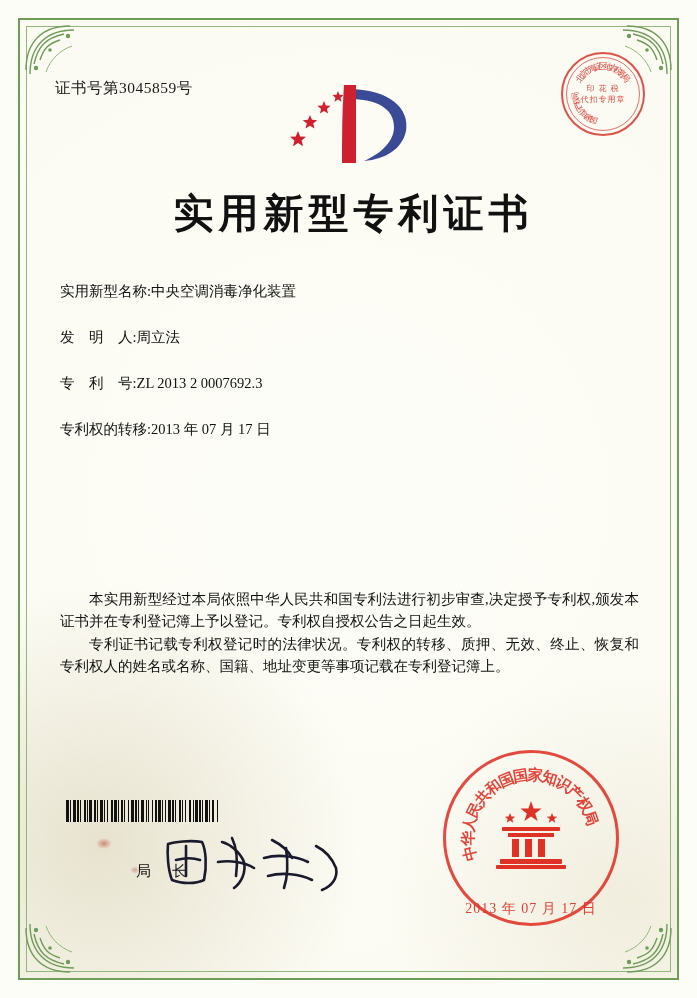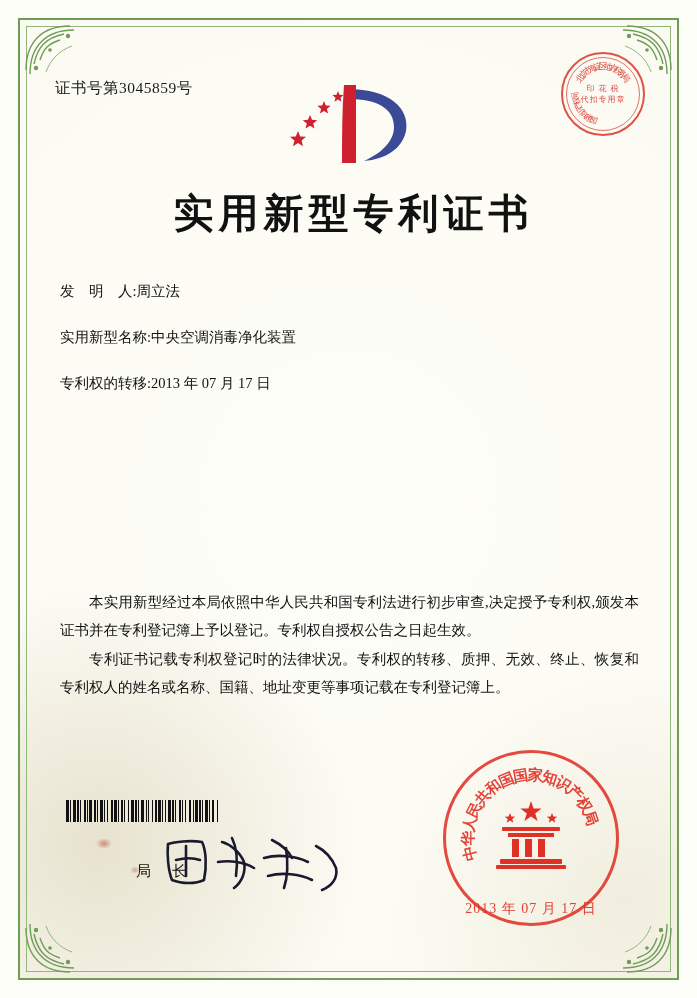--- a/index.html
+++ b/index.html
@@ -158,21 +158,21 @@
     color: #111;
   }
 
   
   .body-text {
     position: absolute;
     left: 60px;
     right: 58px;
     top: 588px;
     font-size: 14.5px;
-    line-height: 28px;
+    line-height: 22px;
     color: #111;
     text-align: justify;
   }
   .body-text p {
     margin: 0 0 1px 0;
     text-indent: 2em;
   }
 
   
   .barcode {
@@ -416,22 +416,23 @@
       <path d="M62 14 C104 14 124 34 120 56 C116 74 100 84 78 86 C96 78 108 66 108 52 C108 34 92 24 62 24 Z" fill="#3b4a96"></path>
 
       <path d="M58 10 L70 10 L70 88 L56 88 C56 62 56 36 58 10 Z" fill="#cf2030"></path>
       <path d="M58 10 L70 10 L70 88 L64 88 Z" fill="#3b4a96" opacity="0.0"></path>
     </svg>
   </div>
 
   <div class="doc-title">实用新型专利证书</div>
 
   <div class="fields" id="fieldsContainer">
+      <div class="field-row"><span class="field-label">实用新型名称:</span><span class="field-value">中央空调消毒净化装置</span></div>
       <div class="field-row"><span class="field-label">发　明　人:</span><span class="field-value">周立法</span></div>
-      <div class="field-row"><span class="field-label">实用新型名称:</span><span class="field-value">中央空调消毒净化装置</span></div>
+      <div class="field-row"><span class="field-label">专　利　号:</span><span class="field-value">ZL 2013 2 0007692.3</span></div>
       <div class="field-row"><span class="field-label">专利权的转移:</span><span class="field-value">2013 年 07 月 17 日</span></div>
     </div>
 
   <div class="body-text" id="bodyContainer">
       <p>本实用新型经过本局依照中华人民共和国专利法进行初步审查,决定授予专利权,颁发本证书并在专利登记簿上予以登记。专利权自授权公告之日起生效。</p>
       <p>专利证书记载专利权登记时的法律状况。专利权的转移、质押、无效、终止、恢复和专利权人的姓名或名称、国籍、地址变更等事项记载在专利登记簿上。</p>
     </div>
 
   <div class="barcode" id="barcode"><i style="width: 3px; background: rgb(17, 17, 17);"></i><i style="width: 1px; background: transparent;"></i><i style="width: 1px; background: rgb(17, 17, 17);"></i><i style="width: 2px; background: transparent;"></i><i style="width: 3px; background: rgb(17, 17, 17);"></i><i style="width: 1px; background: transparent;"></i><i style="width: 2px; background: rgb(17, 17, 17);"></i><i style="width: 1px; background: transparent;"></i><i style="width: 1px; background: rgb(17, 17, 17);"></i><i style="width: 3px; background: transparent;"></i><i style="width: 2px; background: rgb(17, 17, 17);"></i><i style="width: 1px; background: transparent;"></i><i style="width: 1px; background: rgb(17, 17, 17);"></i><i style="width: 1px; background: transparent;"></i><i style="width: 3px; background: rgb(17, 17, 17);"></i><i style="width: 2px; background: transparent;"></i><i style="width: 2px; background: rgb(17, 17, 17);"></i><i style="width: 1px; background: transparent;"></i><i style="width: 1px; background: rgb(17, 17, 17);"></i><i style="width: 2px; background: transparent;"></i><i style="width: 3px; background: rgb(17, 17, 17);"></i><i style="width: 1px; background: transparent;"></i><i style="width: 1px; background: rgb(17, 17, 17);"></i><i style="width: 2px; background: transparent;"></i><i style="width: 1px; background: rgb(17, 17, 17);"></i><i style="width: 3px; background: transparent;"></i><i style="width: 2px; background: rgb(17, 17, 17);"></i><i style="width: 1px; background: transparent;"></i><i style="width: 3px; background: rgb(17, 17, 17);"></i><i style="width: 1px; background: transparent;"></i><i style="width: 1px; background: rgb(17, 17, 17);"></i><i style="width: 2px; background: transparent;"></i><i style="width: 2px; background: rgb(17, 17, 17);"></i><i style="width: 1px; background: transparent;"></i><i style="width: 1px; background: rgb(17, 17, 17);"></i><i style="width: 3px; background: transparent;"></i><i style="width: 1px; background: rgb(17, 17, 17);"></i><i style="width: 2px; background: transparent;"></i><i style="width: 3px; background: rgb(17, 17, 17);"></i><i style="width: 1px; background: transparent;"></i><i style="width: 2px; background: rgb(17, 17, 17);"></i><i style="width: 1px; background: transparent;"></i><i style="width: 1px; background: rgb(17, 17, 17);"></i><i style="width: 2px; background: transparent;"></i><i style="width: 3px; background: rgb(17, 17, 17);"></i><i style="width: 2px; background: transparent;"></i><i style="width: 1px; background: rgb(17, 17, 17);"></i><i style="width: 1px; background: transparent;"></i><i style="width: 1px; background: rgb(17, 17, 17);"></i><i style="width: 3px; background: transparent;"></i><i style="width: 1px; background: rgb(17, 17, 17);"></i><i style="width: 2px; background: transparent;"></i><i style="width: 2px; background: rgb(17, 17, 17);"></i><i style="width: 1px; background: transparent;"></i><i style="width: 3px; background: rgb(17, 17, 17);"></i><i style="width: 1px; background: transparent;"></i><i style="width: 1px; background: rgb(17, 17, 17);"></i><i style="width: 2px; background: transparent;"></i><i style="width: 1px; background: rgb(17, 17, 17);"></i><i style="width: 2px; background: transparent;"></i><i style="width: 3px; background: rgb(17, 17, 17);"></i><i style="width: 1px; background: transparent;"></i><i style="width: 2px; background: rgb(17, 17, 17);"></i><i style="width: 1px; background: transparent;"></i><i style="width: 1px; background: rgb(17, 17, 17);"></i><i style="width: 3px; background: transparent;"></i><i style="width: 2px; background: rgb(17, 17, 17);"></i><i style="width: 1px; background: transparent;"></i><i style="width: 1px; background: rgb(17, 17, 17);"></i><i style="width: 2px; background: transparent;"></i><i style="width: 1px; background: rgb(17, 17, 17);"></i><i style="width: 3px; background: transparent;"></i><i style="width: 2px; background: rgb(17, 17, 17);"></i><i style="width: 2px; background: transparent;"></i><i style="width: 1px; background: rgb(17, 17, 17);"></i><i style="width: 1px; background: transparent;"></i><i style="width: 3px; background: rgb(17, 17, 17);"></i><i style="width: 1px; background: transparent;"></i><i style="width: 2px; background: rgb(17, 17, 17);"></i><i style="width: 1px; background: transparent;"></i><i style="width: 1px; background: rgb(17, 17, 17);"></i><i style="width: 2px; background: transparent;"></i><i style="width: 3px; background: rgb(17, 17, 17);"></i><i style="width: 1px; background: transparent;"></i><i style="width: 1px; background: rgb(17, 17, 17);"></i><i style="width: 2px; background: transparent;"></i><i style="width: 2px; background: rgb(17, 17, 17);"></i><i style="width: 3px; background: transparent;"></i><i style="width: 1px; background: rgb(17, 17, 17);"></i><i style="width: 1px; background: transparent;"></i></div>
 

